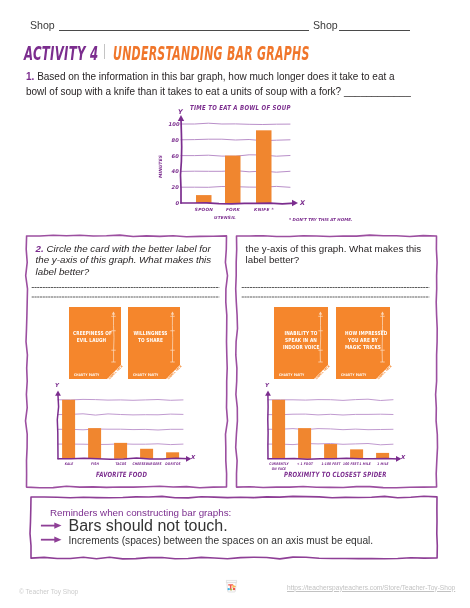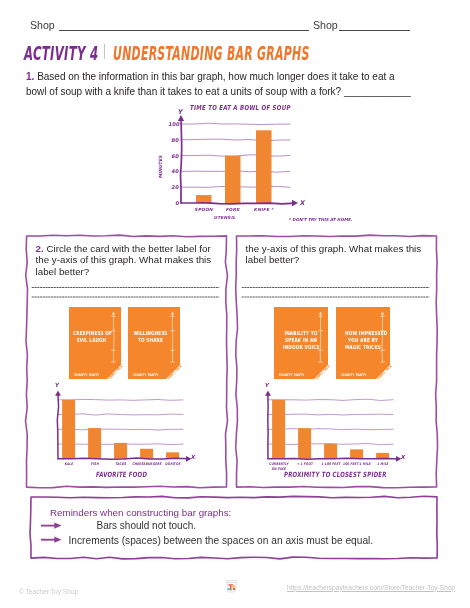--- a/index.html
+++ b/index.html
@@ -106,21 +106,21 @@
         <rect x="91.1" y="212.87" width="13" height="15.93" fill="#F0862F"></rect>
         <rect x="117.1" y="218.77" width="13" height="10.03" fill="#F0862F"></rect>
         <rect x="143.1" y="222.31" width="13" height="6.49" fill="#F0862F"></rect>
         <path d="M35.0 228.8 L34.9 215.8 L34.8 202.8 L34.3 189.8 L35.6 176.8 L34.9 163.8" stroke="#7B2D8E" stroke-width="1.5" fill="none" stroke-linecap="round"></path>
         <path d="M32.1 165.8 L35 160.4 L37.9 165.8 Z" fill="#7B2D8E"></path>
         <path d="M35.0 228.8 L48.1 228.8 L61.2 228.3 L74.3 228.8 L87.4 229.2 L100.5 228.9 L113.6 228.1 L126.7 229.0 L139.8 229.1 L152.9 228.2 L166.0 228.8" stroke="#7B2D8E" stroke-width="1.5" fill="none" stroke-linecap="round"></path>
         <path d="M163 225.9 L168.4 228.8 L163 231.70000000000002 Z" fill="#7B2D8E"></path>
       </g>
   </svg>
   <div id="b2-txt">
-      <div class="qtxt" style="left: 12.6px; top: 12.8px; width: 200px; line-height: 11.5px; font-size: 9.75px; white-space: nowrap;">
+      <div class="qtxt" style="left: 12.6px; top: 12.8px; width: 200px; line-height: 11.5px; font-size: 9.75px; white-space: nowrap; font-style: italic;">
         <div><span class="qnum">2.</span> Circle the card with the better label for</div>
         <div>the y-axis of this graph. What makes this</div>
         <div>label better?</div>
       </div>
     </div>
   <div id="b2-cards">
       <div style="position: absolute; left: 46px; top: 77px; width: 52px; height: 72px;">
         <svg width="52" height="72" viewBox="0 0 52 72" style="position:absolute;left:0;top:0;">
           <path d="M0 0 L52 0 L52 58 L38 72 L0 72 Z" fill="#F5862C"></path>
           <path d="M44.5 6.6 L44.5 18.7 L45.0 30.8 L44.6 42.9 L44.6 55.0" stroke="#fbd9bd" stroke-width="0.75" fill="none"></path>
@@ -258,21 +258,21 @@
       </g>
     <g id="rm-arrows">
         <path d="M14.9 32.6 L30 32.6" stroke="#8E3F96" stroke-width="1.8" fill="none" stroke-linecap="butt"></path>
         <path d="M28.3 29.5 L35.5 32.6 L28.3 35.7 Z" fill="#8E3F96"></path>
         <path d="M14.9 46.7 L30 46.7" stroke="#8E3F96" stroke-width="1.8" fill="none" stroke-linecap="butt"></path>
         <path d="M28.3 43.6 L35.5 46.7 L28.3 49.800000000000004 Z" fill="#8E3F96"></path>
       </g>
   </svg>
   <div id="rm-txt">
       <div class="qtxt" style="left: 24px; top: 12.5px; font-size: 9.8px; color: rgb(123, 45, 142); white-space: nowrap;">Reminders when constructing bar graphs:</div>
-      <div class="qtxt" style="left: 42.5px; top: 26.4px; font-size: 10px; color: rgb(51, 51, 51); white-space: nowrap; margin-left: 28px;">Bars should not touch.</div>
+      <div class="qtxt" style="left: 42.5px; top: 26.4px; font-size: 16px; color: rgb(51, 51, 51); white-space: nowrap;">Bars should not touch.</div>
       <div class="qtxt" style="left: 42.5px; top: 40.5px; font-size: 10.2px; color: rgb(51, 51, 51); white-space: nowrap;">Increments (spaces) between the spaces on an axis must be equal.</div>
     </div>
 </div>
 
 <div class="abs" id="ftr" style="left:0;top:570px;width:470px;height:38px;">
   <span style="position:absolute;left:19px;top:17.5px;font-size:6.6px;color:#cccccc;">© Teacher Toy Shop</span>
   <span style="position:absolute;left:224px;top:8px;opacity:0.88;">
     <svg width="15" height="15" viewBox="0 0 20 20">
       <path d="M3.8 6.0 L16.2 6.0 L15.2 17.3 Q15.1 18.6 13.8 18.6 L6.2 18.6 Q4.9 18.6 4.8 17.3 Z" fill="#ffffff" stroke="#cfcfcf" stroke-width="0.9"></path>
       <path d="M3.2 3.2 L16.8 3.2 L16.8 6.2 L3.2 6.2 Z" fill="#fafafa" stroke="#cfcfcf" stroke-width="0.9"></path>

